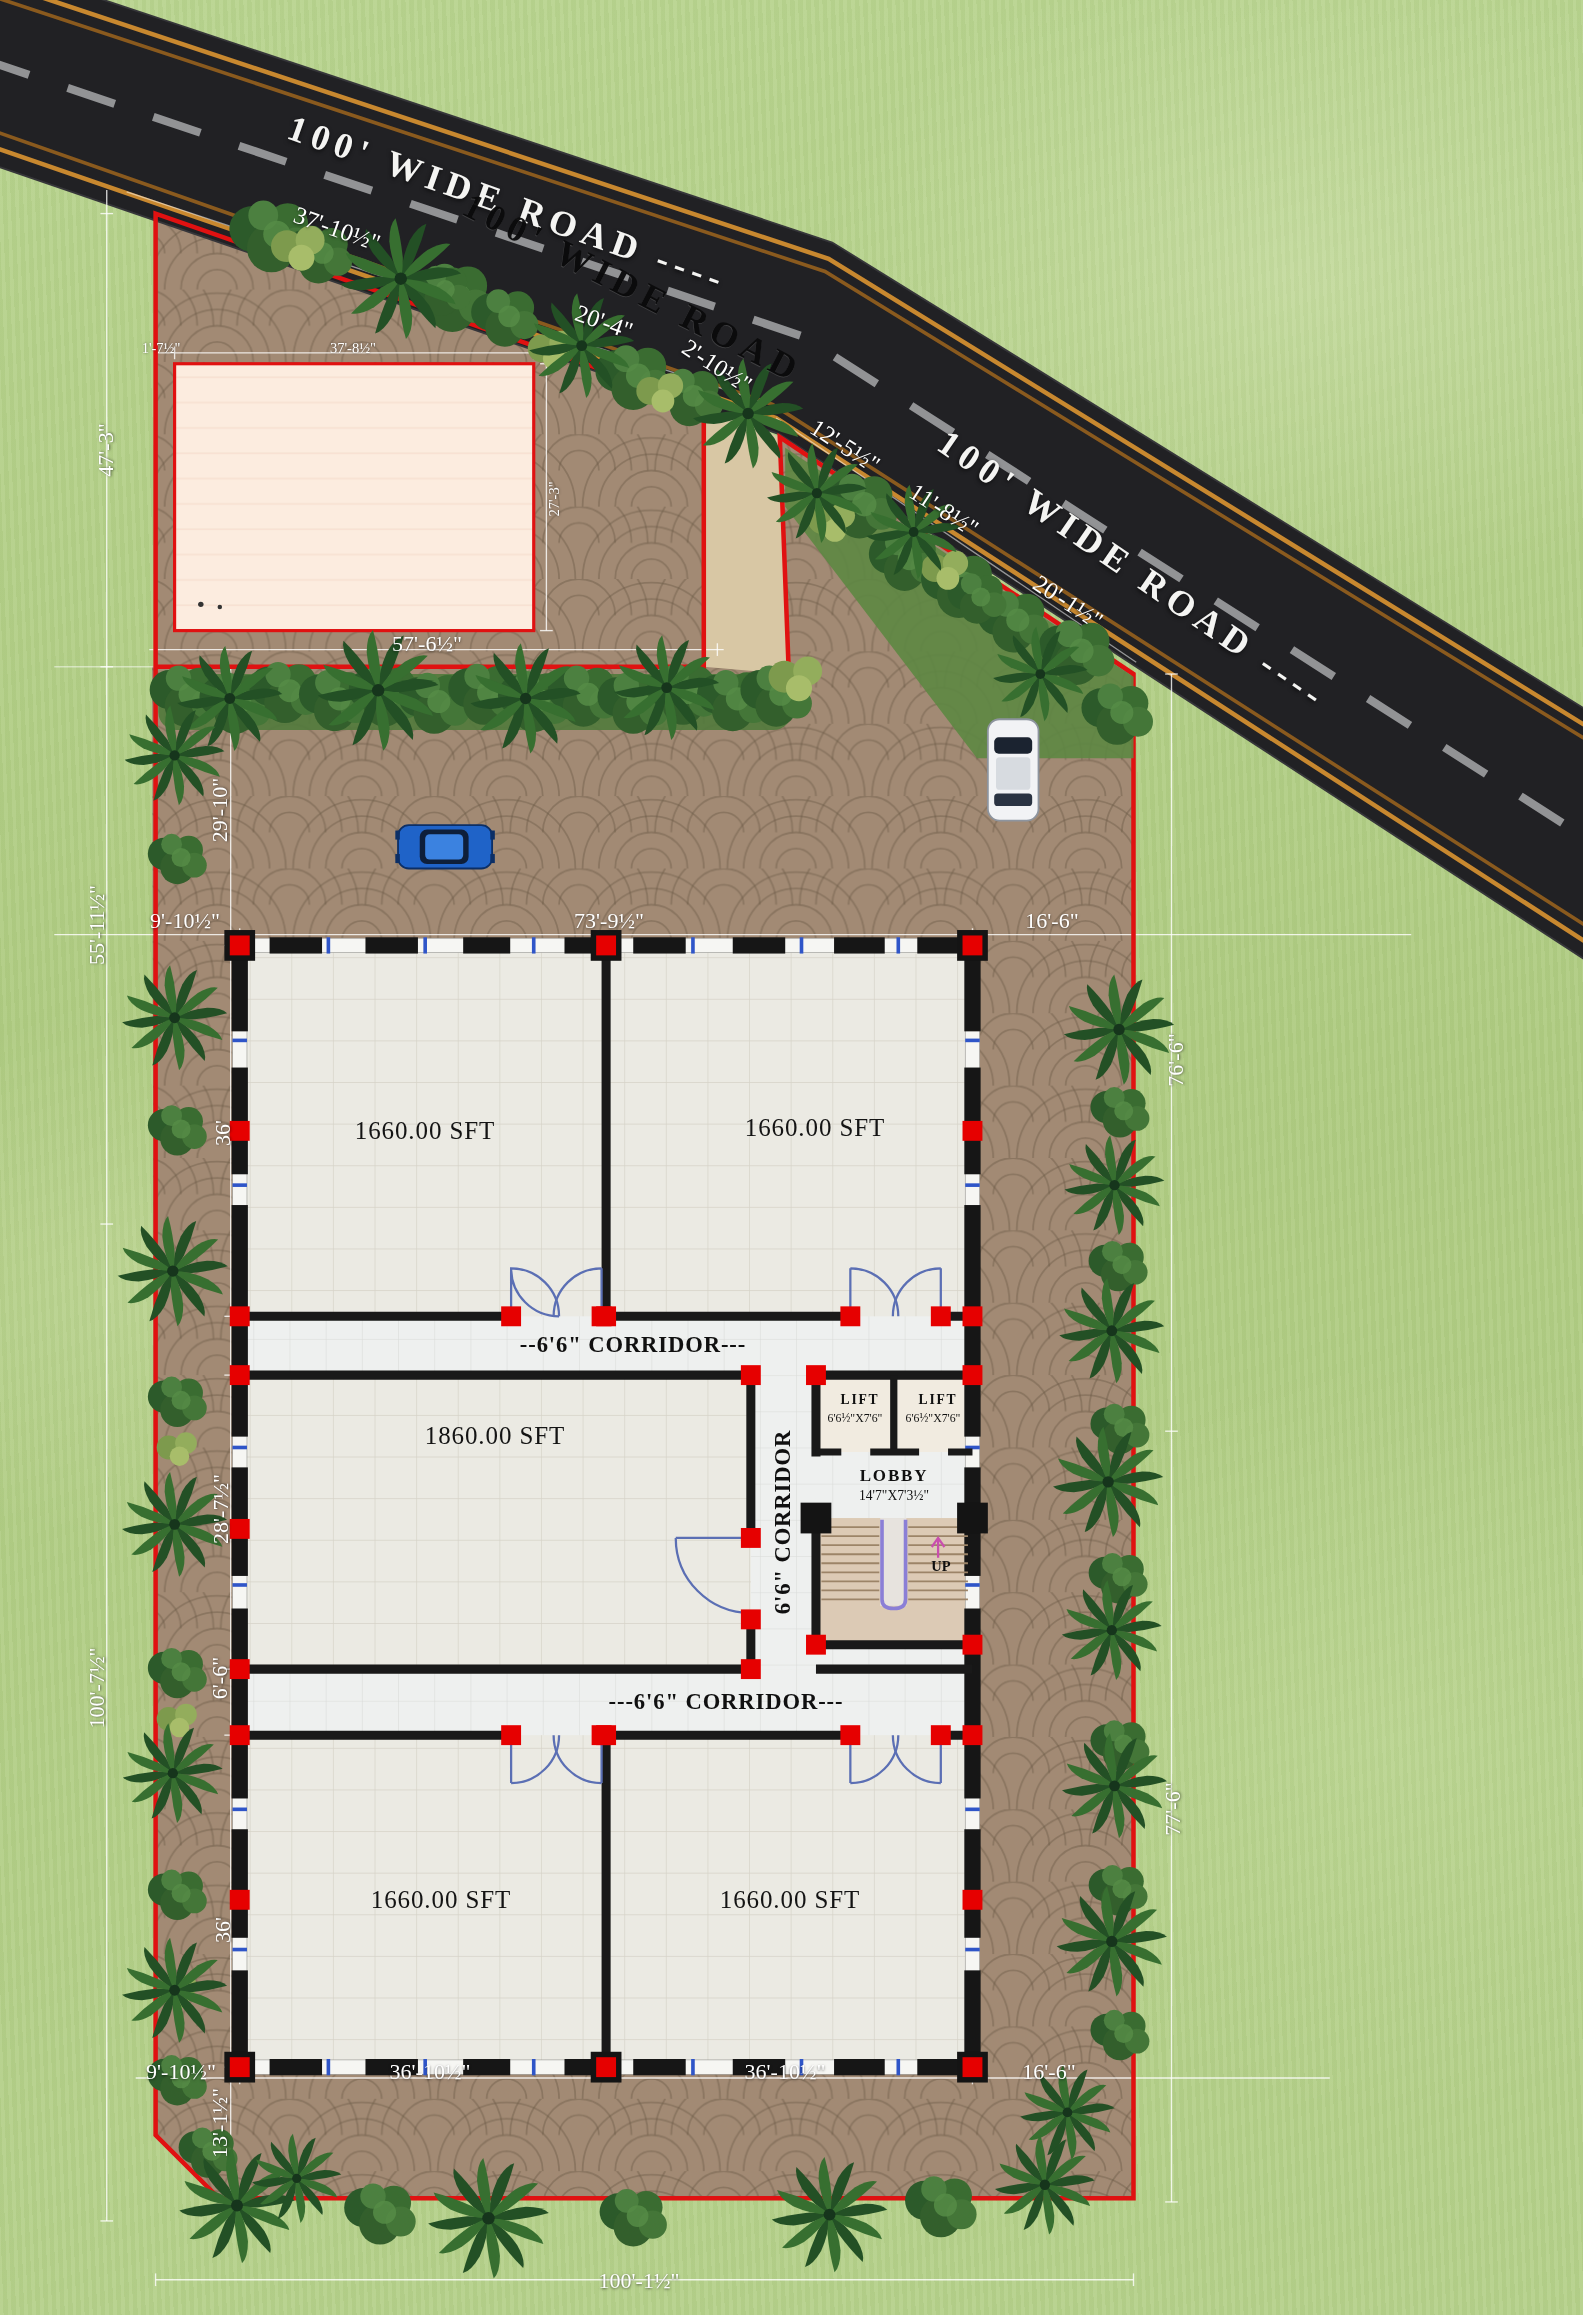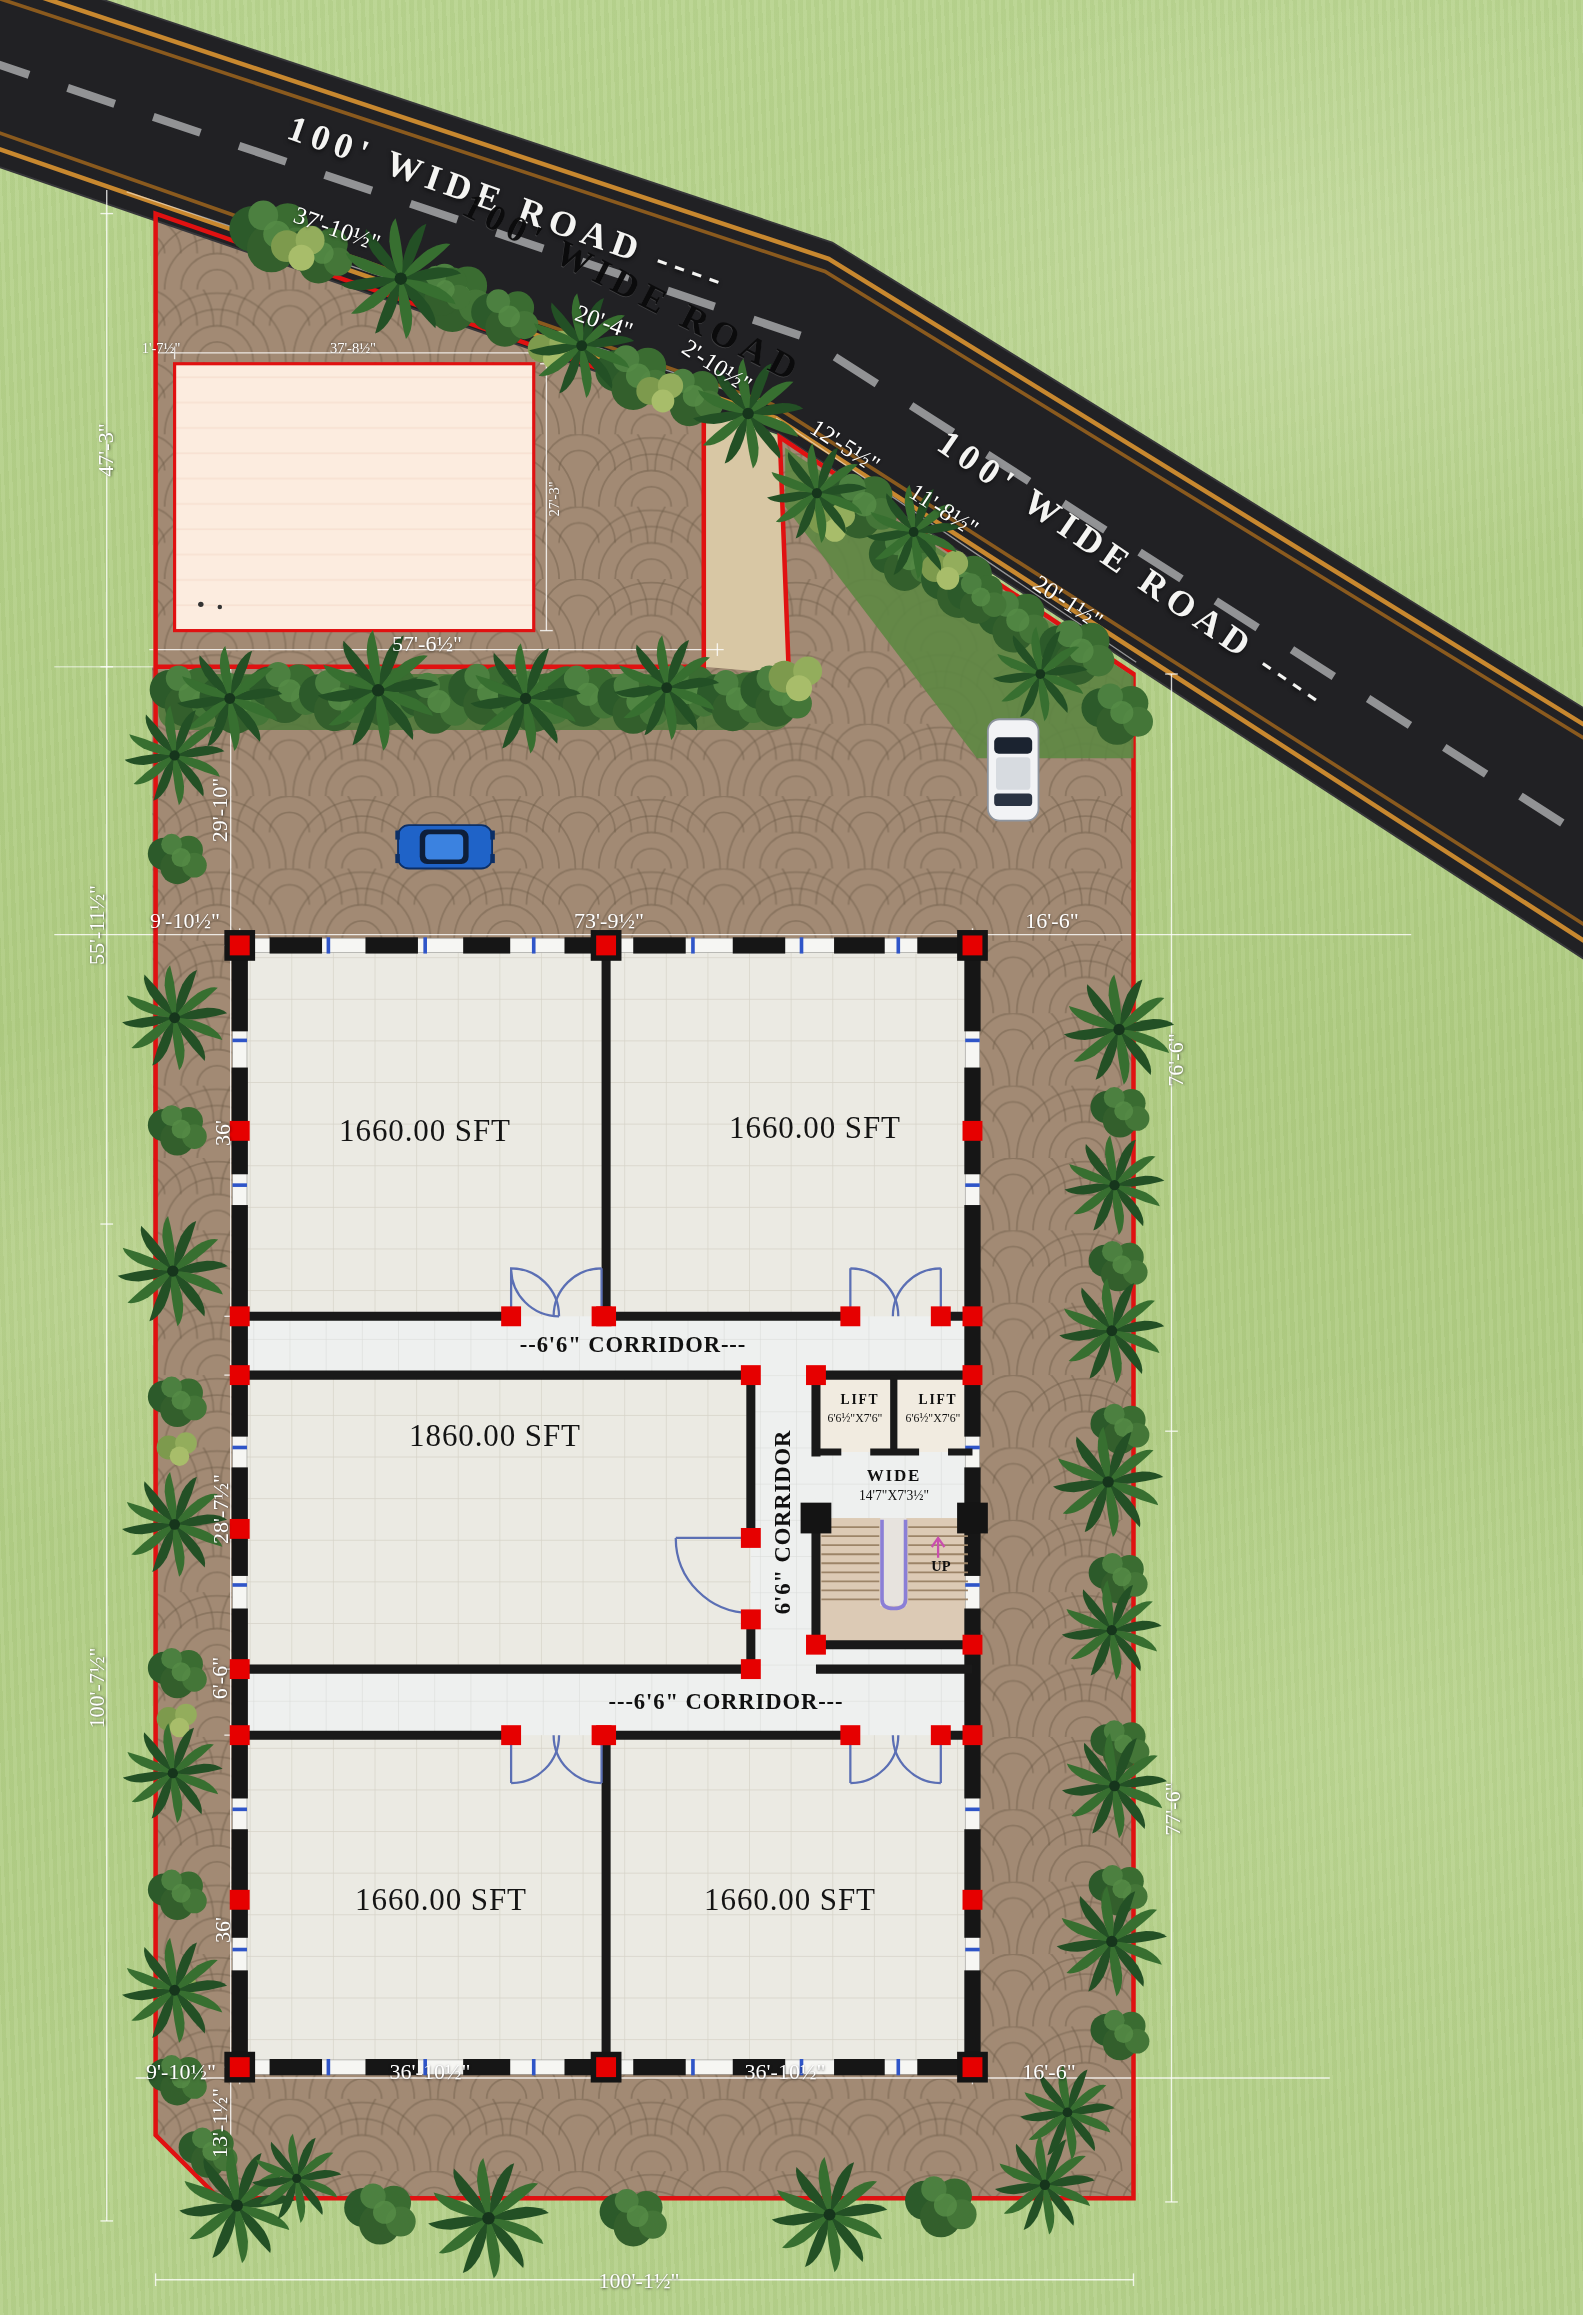--- a/index.html
+++ b/index.html
@@ -14,21 +14,21 @@
     font-family:"Liberation Serif",serif;
   }
   #plan{position:absolute;left:0;top:0;}
   #labels{position:absolute;left:0;top:0;width:100%;height:100%;}
   .lbl{position:absolute;white-space:nowrap;}
   .rn{font-size:36px;color:#f4f4f2;font-weight:bold;letter-spacing:6.3px;text-shadow:0 1.8px 4.5px rgba(0,0,0,.65);}
   .rn-dark{color:#0b0b0c;text-shadow:0 0.9px 0 rgba(130,130,130,.35);opacity:.96;}
   .rd{font-size:24.4px;color:#ffffff;text-shadow:0 0.9px 2.7px rgba(0,0,0,.7);}
   .sd{font-size:22px;color:#ffffff;text-shadow:0 0.9px 2.7px rgba(0,0,0,.6);}
   .sm{font-size:14.5px;}
-  .rm{font-size:31px;color:#141414;letter-spacing:0.9px;}
+  .rm{font-size:25px;color:#141414;letter-spacing:0.9px;}
   .cr{font-size:22.6px;color:#101010;font-weight:bold;letter-spacing:0.9px;}
   .lf{font-size:11.8px;color:#101010;}
   .lf.b{font-size:13.6px;font-weight:bold;letter-spacing:1.8px;padding-left:10px;}
   .lb{font-size:13.6px;color:#101010;}
   .lb.b{font-size:17px;font-weight:bold;letter-spacing:1.8px;}
   .up{font-size:14.5px;color:#101010;font-weight:bold;margin-top:39px;}
 </style>
 </head>
 <body>
 
@@ -492,18 +492,18 @@
       <span class="lbl rm" style="left: 495px; top: 1436px; transform: translate(-50%, -50%) rotate(0deg);">1860.00 SFT</span>
       <span class="lbl rm" style="left: 441px; top: 1900px; transform: translate(-50%, -50%) rotate(0deg);">1660.00 SFT</span>
       <span class="lbl rm" style="left: 790px; top: 1900px; transform: translate(-50%, -50%) rotate(0deg);">1660.00 SFT</span>
       <span class="lbl cr" style="left: 633px; top: 1345px; transform: translate(-50%, -50%) rotate(0deg);">--6'6" CORRIDOR---</span>
       <span class="lbl cr" style="left: 783px; top: 1522px; transform: translate(-50%, -50%) rotate(-90deg);">6'6" CORRIDOR</span>
       <span class="lbl cr" style="left: 726px; top: 1702px; transform: translate(-50%, -50%) rotate(0deg);">---6'6" CORRIDOR---</span>
       <span class="lbl lf b" style="left: 855px; top: 1400px; transform: translate(-50%, -50%) rotate(0deg);">LIFT</span>
       <span class="lbl lf" style="left: 855px; top: 1418px; transform: translate(-50%, -50%) rotate(0deg);">6'6½"X7'6"</span>
       <span class="lbl lf b" style="left: 933px; top: 1400px; transform: translate(-50%, -50%) rotate(0deg);">LIFT</span>
       <span class="lbl lf" style="left: 933px; top: 1418px; transform: translate(-50%, -50%) rotate(0deg);">6'6½"X7'6"</span>
-      <span class="lbl lb b" style="left: 894px; top: 1476px; transform: translate(-50%, -50%) rotate(0deg);">WIDE</span>
+      <span class="lbl lb b" style="left: 894px; top: 1476px; transform: translate(-50%, -50%) rotate(0deg);">LOBBY</span>
       <span class="lbl lb" style="left: 894px; top: 1496px; transform: translate(-50%, -50%) rotate(0deg);">14'7"X7'3½"</span>
       <span class="lbl up" style="left: 941px; top: 1527px; transform: translate(-50%, -50%) rotate(0deg);">UP</span>
     </div>
 </div>
 
 
 </body></html>

